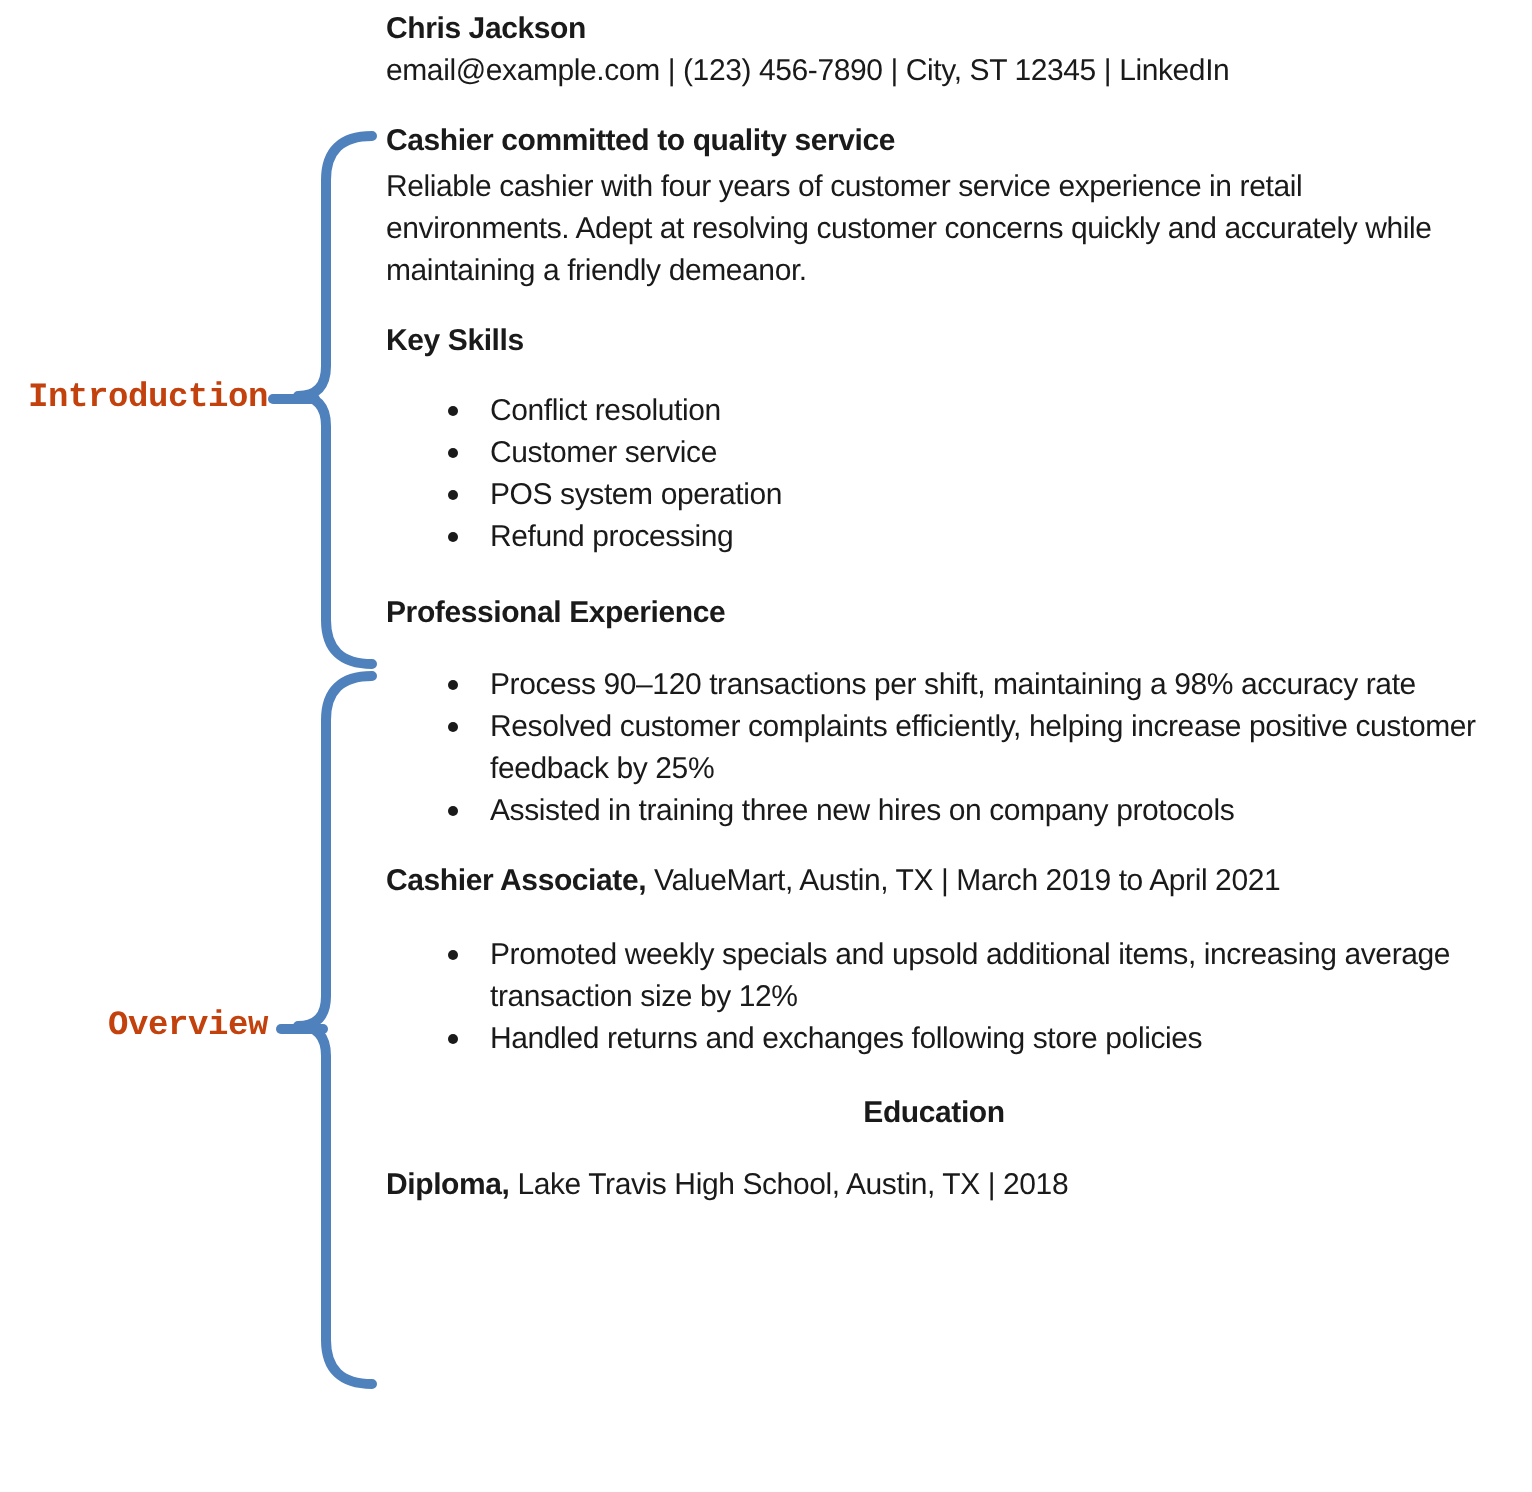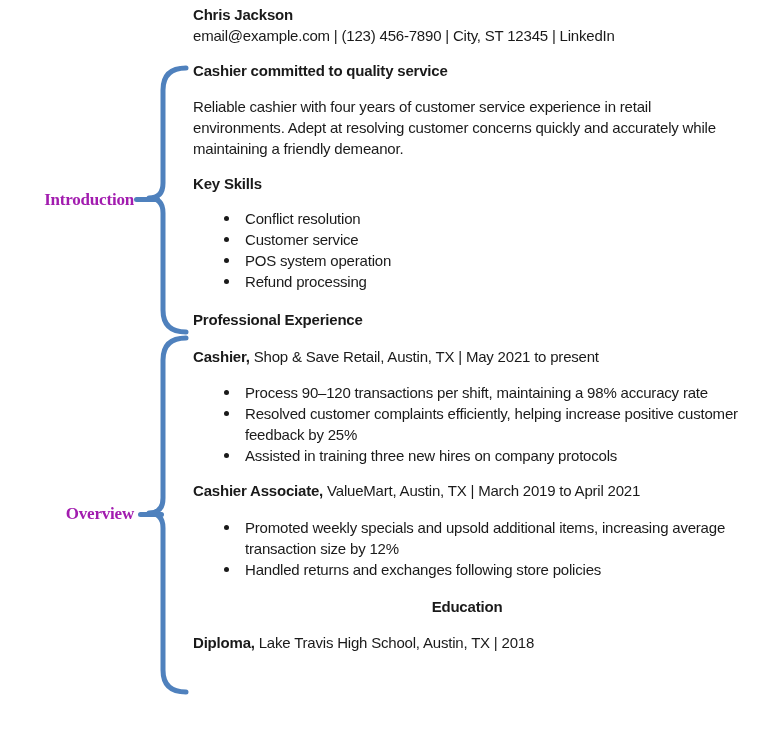--- a/index.html
+++ b/index.html
@@ -13,25 +13,25 @@
     font-family: "Liberation Sans", sans-serif;
     color: #1a1a1a;
   }
 
   
   .anno-label {
     position: absolute;
     left: 0;
     width: 134px;
     text-align: right;
-    font-family: Liberation Serif, serif;
+    font-family: Liberation Mono, monospace;
     font-weight: bold;
     font-size: 17px;
     line-height: 22px;
-    color: #a21caf;
+    color: #c2410c;
     letter-spacing: -0.2px;
     white-space: nowrap;
   }
   .label-intro { top: 189px; }
   .label-overview { top: 503px; }
 
   .connector-dash {
     position: absolute;
     height: 5px;
     width: 26px;
@@ -54,21 +54,21 @@
   .resume {
     position: absolute;
     left: 193px;
     top: 4px;
     width: 548px;
     font-size: 15px;
     line-height: 21px;
     letter-spacing: -0.2px;
   }
   .bold { font-weight: bold; }
-  .summary      { margin-top: 15px; }
+  .summary      { margin-top: 2px; }
   .h-headline   { margin-top: 14px; }
   .h-skills     { margin-top: 14px; }
   ul.skills     { margin-top: 14px; }
   .h-exp        { margin-top: 17px; }
   .job1-line    { margin-top: 16px; }
   ul.j1         { margin-top: 15px; }
   .job2-line    { margin-top: 14px; }
   ul.j2         { margin-top: 16px; }
   .h-edu        { margin-top: 16px; text-align: center; }
   .edu-line     { margin-top: 15px; }
@@ -117,23 +117,20 @@
 
     <ul class="skills">
       <li>Conflict resolution</li>
       <li>Customer service</li>
       <li>POS system operation</li>
       <li>Refund processing</li>
     </ul>
 
     <div class="bold h-exp">Professional Experience</div>
 
-    <div class="job1-line">
-      <span class="bold">Cashier,</span><span> Shop &amp; Save Retail, Austin, TX | May 2021 to present</span>
-    </div>
 
     <ul class="j1">
       <li>Process 90–120 transactions per shift, maintaining a 98% accuracy rate</li>
       <li>Resolved customer complaints efficiently, helping increase positive customer feedback by 25%</li>
       <li>Assisted in training three new hires on company protocols</li>
     </ul>
 
     <div class="job2-line">
       <span class="bold">Cashier Associate,</span><span> ValueMart, Austin, TX | March 2019 to April 2021</span>
     </div>

